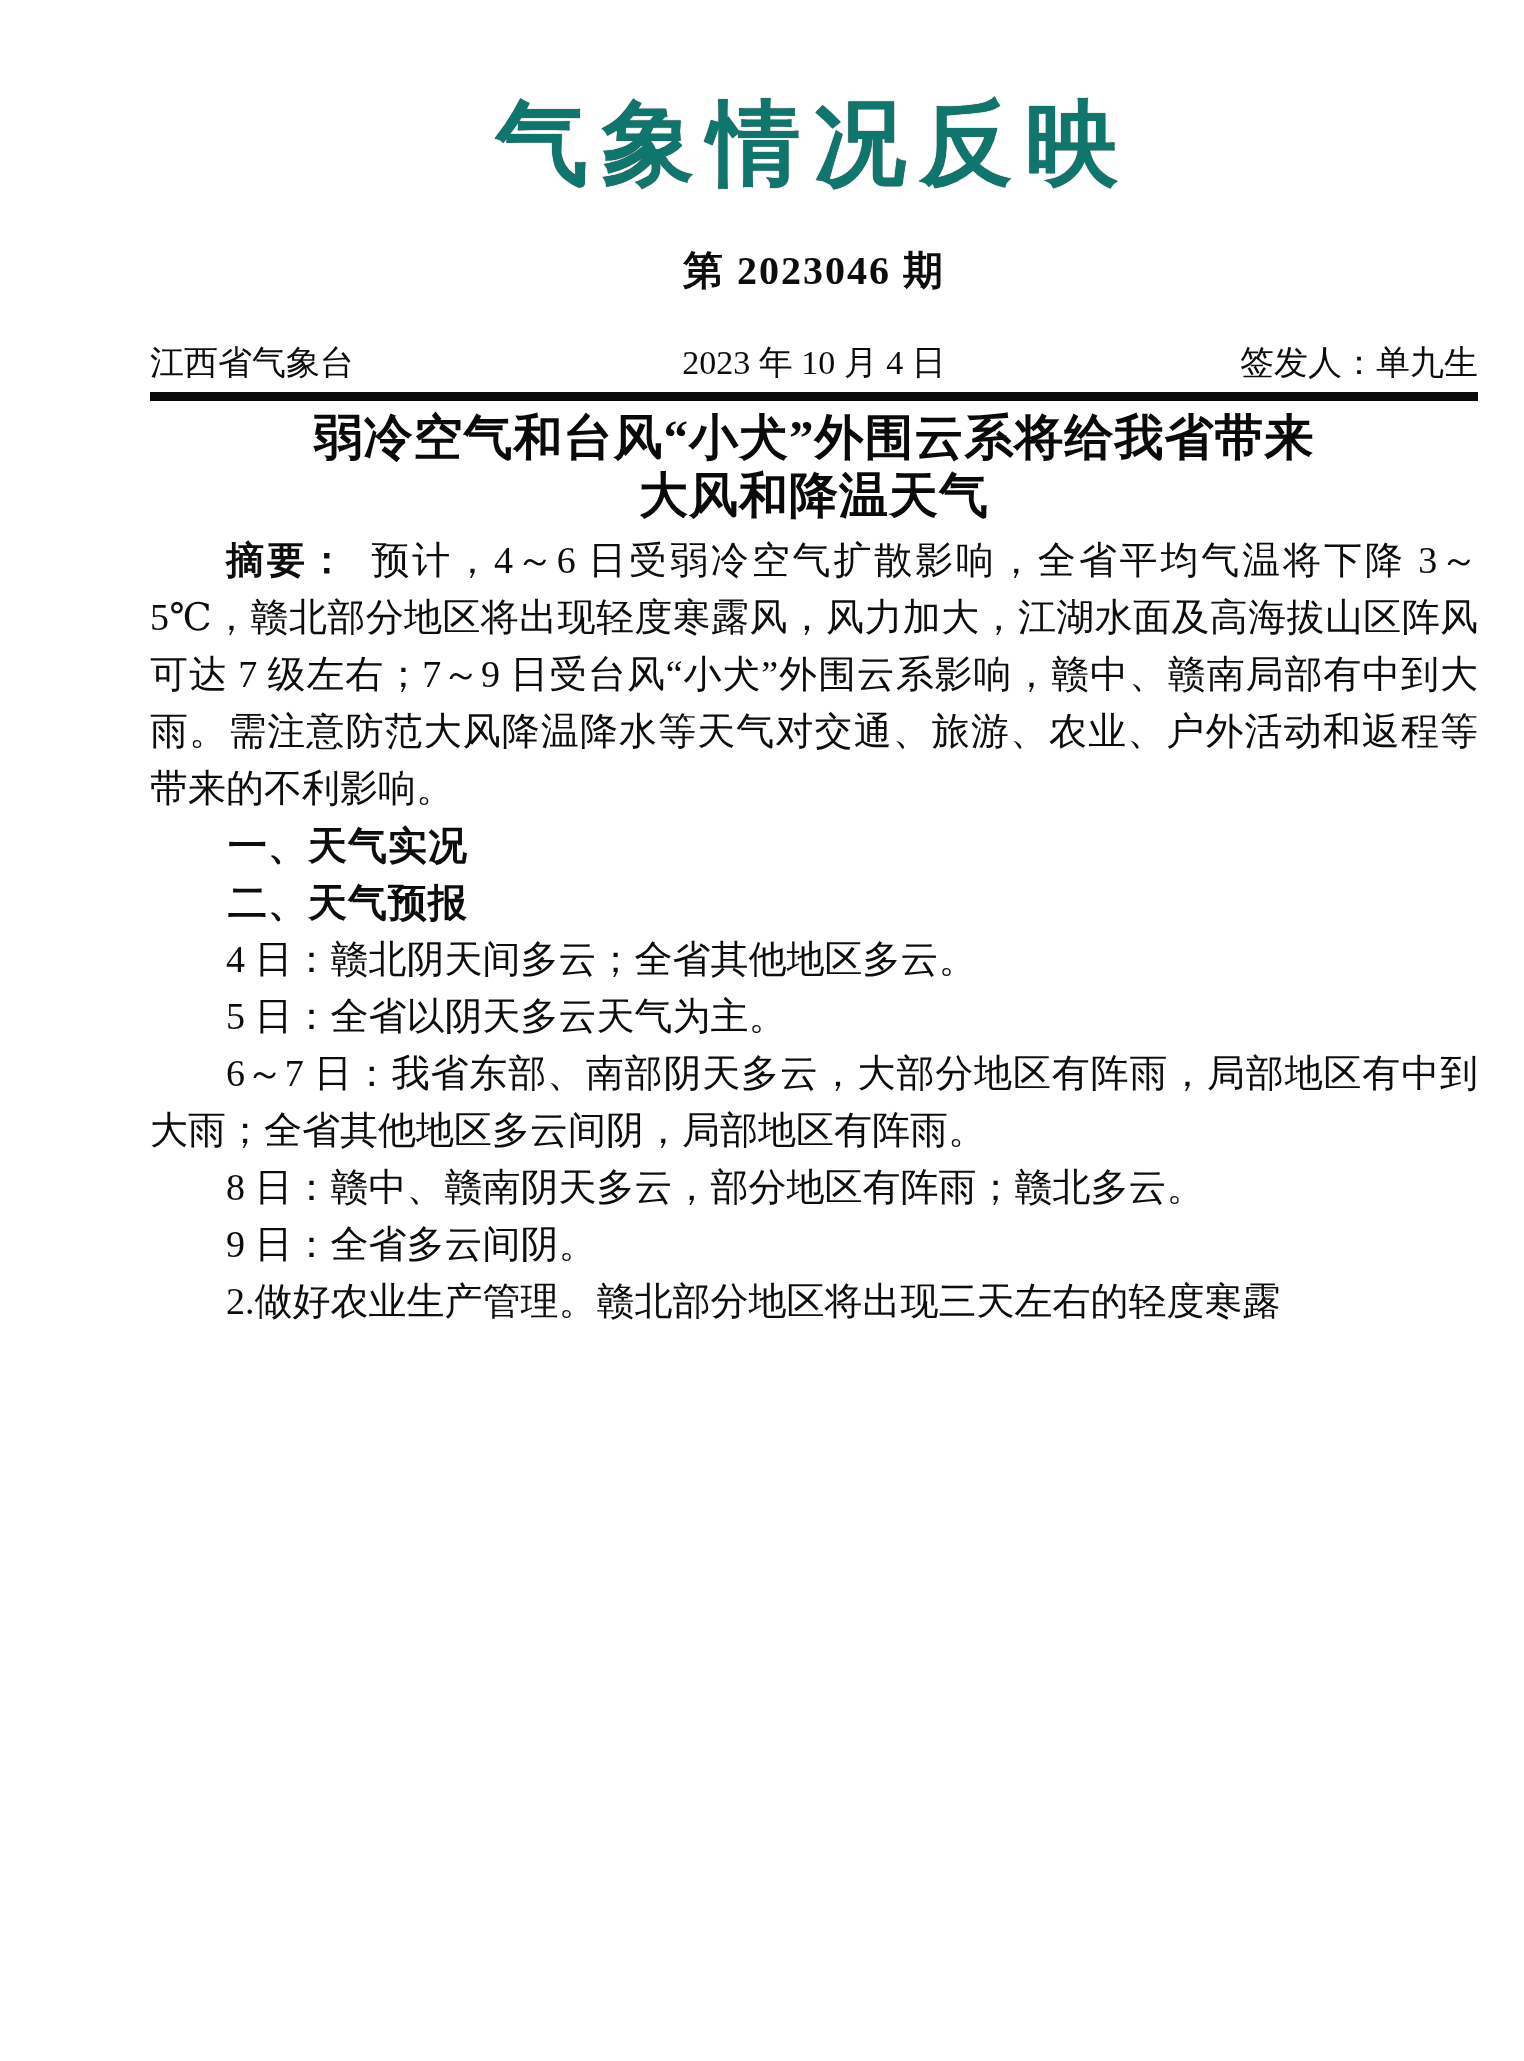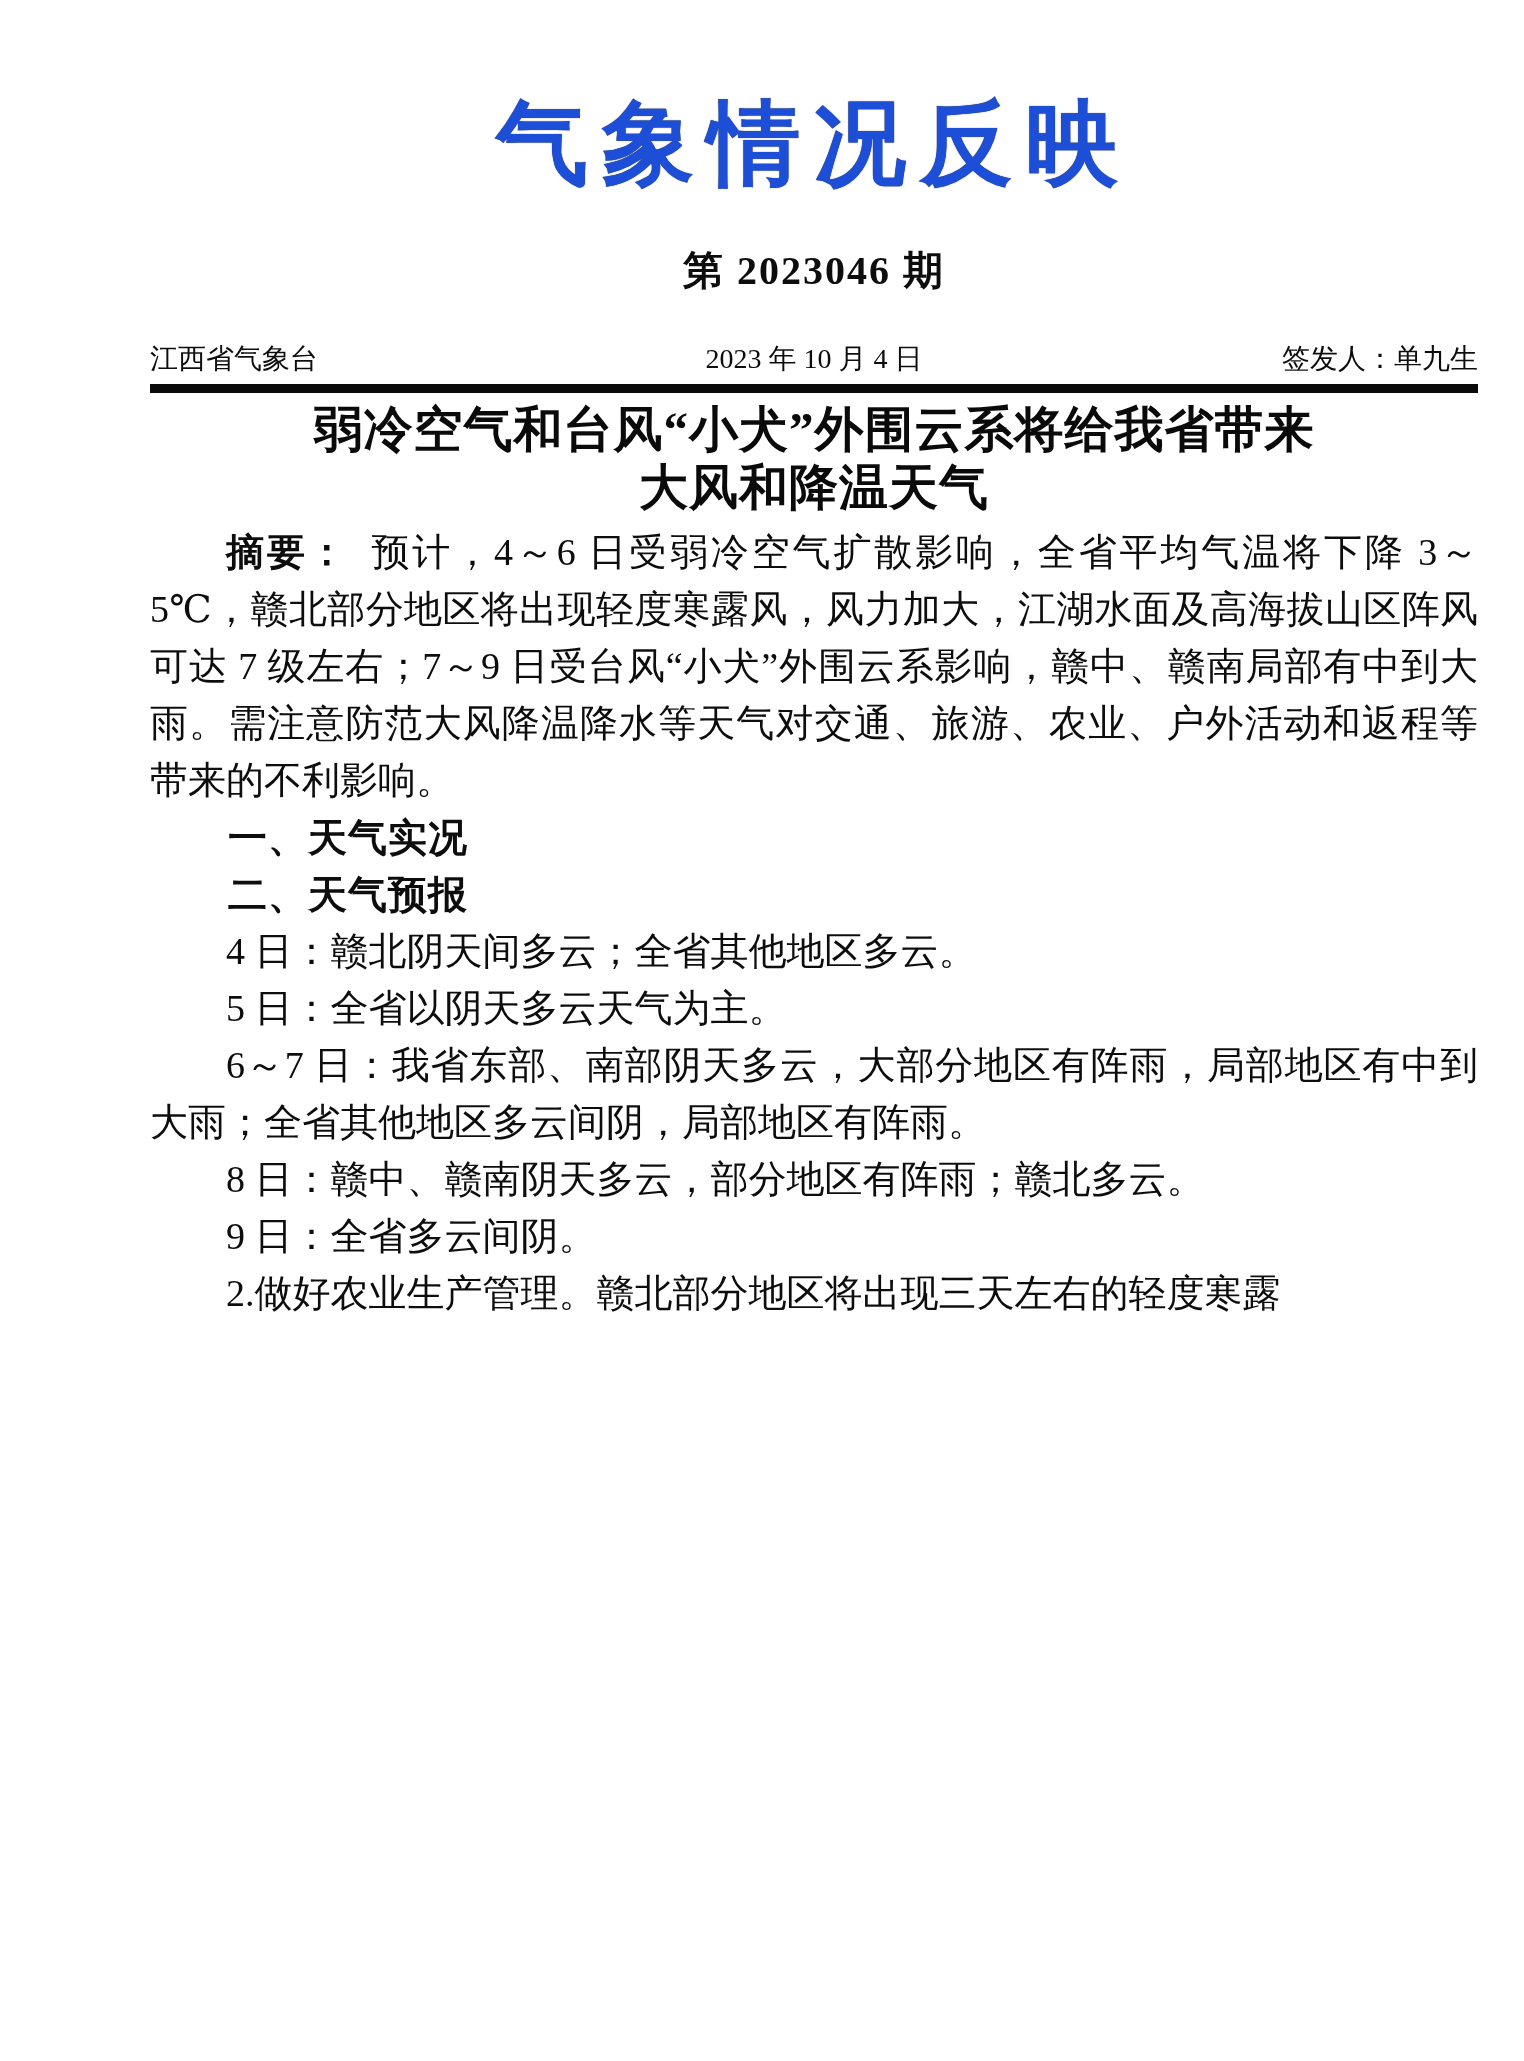--- a/index.html
+++ b/index.html
@@ -16,36 +16,36 @@
   }
   .content{width:1328px;}
   .doc-title{
     margin:0;
     text-align:center;
     font-size:92px;
     line-height:1.05;
     font-weight:900;
     letter-spacing:14px;
     font-family:"Liberation Serif","DejaVu Serif",serif;
-    color:#1d4ed8;
+    color:#0f766e;
     text-shadow:0 0 1px #222;
   }
   .issue-no{
     margin-top:50px;
     text-align:center;
     font-size:40px;
     font-weight:bold;
     letter-spacing:2px;
   }
   .masthead{
     margin-top:42px;
     display:grid;
     grid-template-columns:1fr auto 1fr;
     align-items:baseline;
-    font-size:28px;
+    font-size:34px;
   }
   .masthead .agency{text-align:left;}
   .masthead .issue-date{text-align:center;}
   .masthead .signer{text-align:right;}
   .thick-rule{
     margin-top:6px;
     height:9px;
     background:#0a0a0a;
     border:none;
   }

